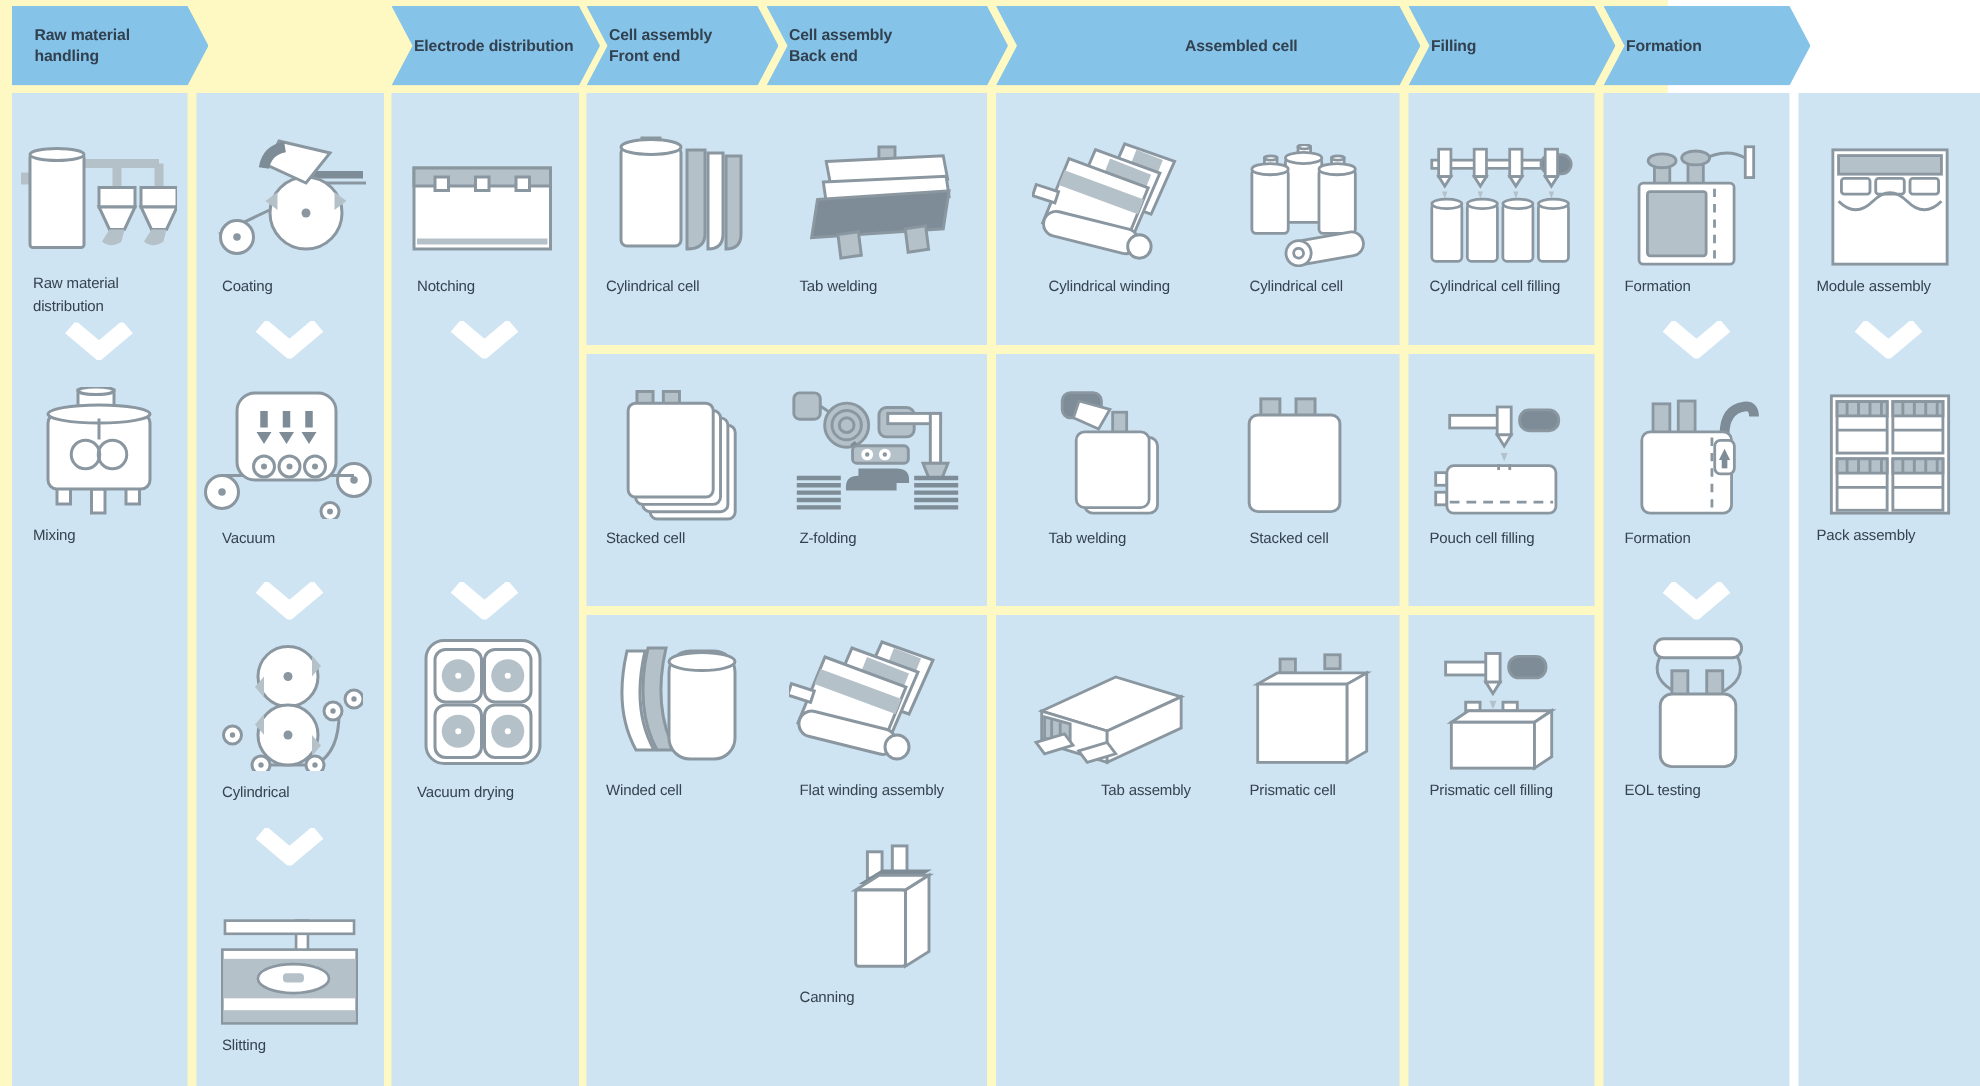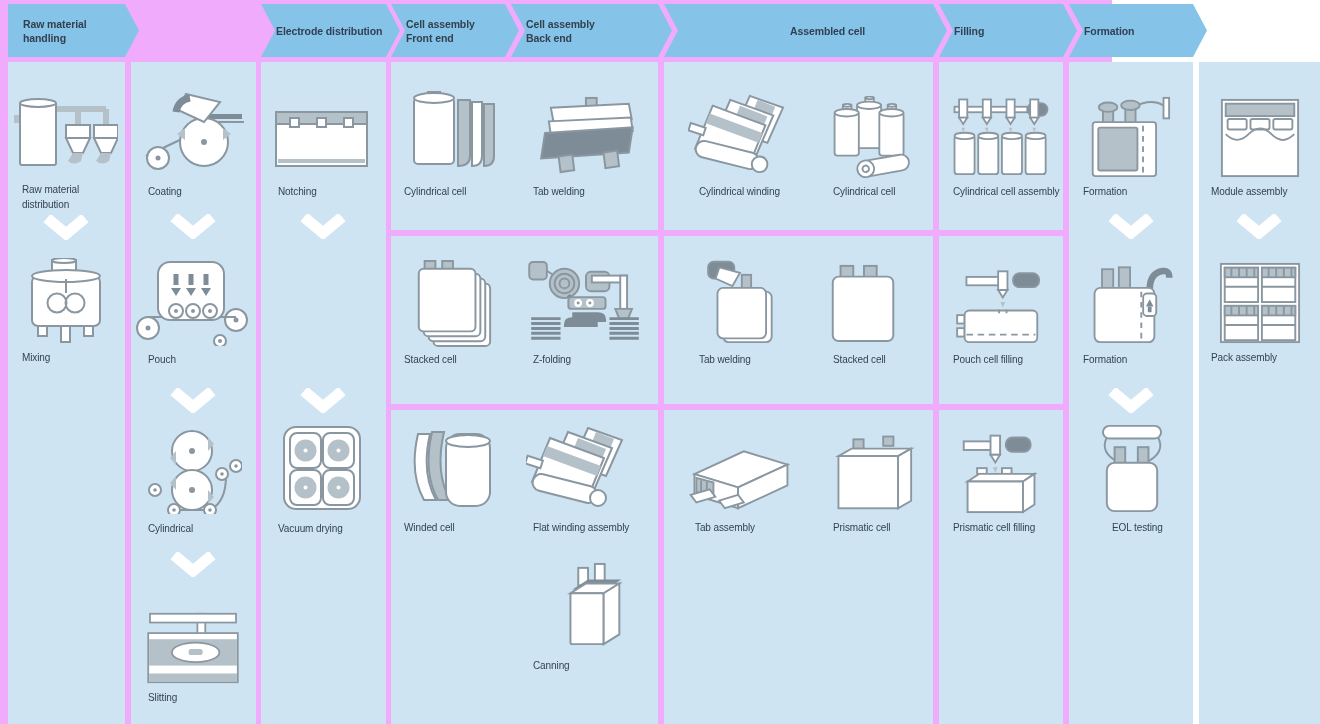--- a/index.html
+++ b/index.html
@@ -1,18 +1,18 @@
 <!DOCTYPE html>
 <html><head>
 <meta charset="utf-8">
 <style>
   *{box-sizing:border-box}
   html,body{margin:0;padding:0}
   body{width:1320px;height:724px;overflow:hidden;background:#fff;font-family:"Liberation Sans",sans-serif}
-  #board{position:relative;width:1112px;height:724px;background:#f0abfc}
+  #board{position:relative;width:1112px;height:724px;background:#fef9c3}
   .hband{position:absolute;top:4px;height:53px;background:#86C3E9}
   .hband.first{clip-path:polygon(0 0,calc(100% - 14px) 0,100% 50%,calc(100% - 14px) 100%,0 100%)}
   .hband.mid{clip-path:polygon(0 0,calc(100% - 14px) 0,100% 50%,calc(100% - 14px) 100%,0 100%,14px 50%)}
   .hband.last{clip-path:polygon(0 0,100% 0,100% 100%,0 100%,14px 50%)}
   .htxt{position:absolute;left:15px;top:50%;transform:translateY(-50%);font-size:10.5px;font-weight:700;color:#31414F;letter-spacing:-.1px;line-height:1.35;white-space:nowrap}
   .htxt span{display:block}
   .hband.assembled .htxt{left:126px}
   .panel{position:absolute;background:#CEE4F2}
   .ic{position:absolute;line-height:0}
   .lbl{position:absolute;font-size:10px;font-weight:400;color:#35434F;letter-spacing:-.1px;line-height:1.5;white-space:nowrap}
@@ -158,21 +158,21 @@
       <polygon class="fd" points="50,30 60,30 55,38"></polygon>
       <polygon class="fd" points="65,30 75,30 70,38"></polygon>
       <circle class="s" cx="40" cy="53" r="7"></circle>
         <circle class="dot" cx="40" cy="53" r="2"></circle>
       <circle class="s" cx="57" cy="53" r="7"></circle>
         <circle class="dot" cx="57" cy="53" r="2"></circle>
       <circle class="s" cx="74" cy="53" r="7"></circle>
         <circle class="dot" cx="74" cy="53" r="2"></circle>
     </svg>
   </div>
-  <div class="lbl" style="left:148px;top:352px">Pouch</div>
+  <div class="lbl" style="left:148px;top:352px">Vacuum</div>
   <svg class="chev" style="left:170px;top:388px" width="46" height="25" viewBox="0 0 46 25">
       <polyline points="4,3 23,19 42,3" fill="none" stroke="#fff" stroke-width="11"></polyline>
     </svg>
   <div class="ic" style="left:148px;top:428px">
     <svg width="94" height="86" viewBox="0 0 94 86">
       <path class="ln" d="M26 82 H62 M62 82 Q78 74 78 48"></path>
       <circle class="s" cx="44" cy="23" r="20"></circle>
         <circle class="dot" cx="44" cy="23" r="3"></circle>
       <circle class="s" cx="44" cy="62" r="20"></circle>
         <circle class="dot" cx="44" cy="62" r="3"></circle>
@@ -398,21 +398,21 @@
     <svg width="112" height="74" viewBox="0 0 112 78">
       <polygon class="s" points="8,38 60,14 106,28 54,52"></polygon>
       <polygon class="s" points="8,38 54,52 54,74 8,60"></polygon>
       <polygon class="s" points="54,52 106,28 106,50 54,74"></polygon>
       <polygon class="sg" points="10,42 28,47 28,62 10,57"></polygon>
       <path class="ln" d="M15 44.5 v15 M21 46 v15"></path>
       <polygon class="s" points="4,60 24,54 30,62 10,68"></polygon>
       <polygon class="s" points="34,66 54,60 60,68 40,74"></polygon>
     </svg>
   </div>
-  <div class="lbl" style="left:695px;top:520px">Tab assembly</div>
+  <div class="lbl" style="left:734px;top:520px">Tab assembly</div>
   <div class="ic" style="left:826px;top:430px">
     <svg width="92" height="82" viewBox="0 0 92 88">
       <rect class="sg" x="26" y="10" width="11" height="10"></rect>
       <rect class="sg" x="58" y="7" width="11" height="10"></rect>
       <polygon class="s" points="10,28 74,28 88,20 24,20"></polygon>
       <rect class="s" x="10" y="28" width="64" height="56"></rect>
       <polygon class="s" points="74,28 88,20 88,76 74,84"></polygon>
     </svg>
   </div>
   <div class="lbl" style="left:833px;top:520px">Prismatic cell</div>
@@ -436,21 +436,21 @@
       <rect class="s" x="0" y="46" width="22" height="42" rx="3"></rect>
         <ellipse class="s" cx="11" cy="46" rx="11" ry="3.5"></ellipse>
       <rect class="s" x="26" y="46" width="22" height="42" rx="3"></rect>
         <ellipse class="s" cx="37" cy="46" rx="11" ry="3.5"></ellipse>
       <rect class="s" x="52" y="46" width="22" height="42" rx="3"></rect>
         <ellipse class="s" cx="63" cy="46" rx="11" ry="3.5"></ellipse>
       <rect class="s" x="78" y="46" width="22" height="42" rx="3"></rect>
         <ellipse class="s" cx="89" cy="46" rx="11" ry="3.5"></ellipse>
     </svg>
   </div>
-  <div class="lbl" style="left:953px;top:184px">Cylindrical cell assembly</div>
+  <div class="lbl" style="left:953px;top:184px">Cylindrical cell filling</div>
   <div class="ic" style="left:950px;top:262px">
     <svg width="100" height="82" viewBox="0 0 100 88">
       <rect class="s" x="14" y="16" width="38" height="9"></rect>
       <rect class="s" x="48" y="10" width="10" height="20"></rect>
       <polygon class="s" points="48,30 58,30 53,38"></polygon>
       <rect class="sd" x="64" y="12" width="28" height="15" rx="7"></rect>
       <polygon class="fg" points="50.5,43 55.5,43 53,49"></polygon>
       <rect class="s" x="4" y="57" width="8" height="9"></rect>
       <rect class="s" x="4" y="71" width="8" height="9"></rect>
       <rect class="s" x="12" y="52" width="78" height="34" rx="5"></rect>
@@ -510,21 +510,21 @@
     </svg>
   <div class="ic" style="left:1090px;top:422px">
     <svg width="85" height="92" viewBox="0 0 85 95">
       <path class="ln" d="M16 16 q-8 16 13 26 M69 16 q8 16 -13 26"></path>
       <rect class="s" x="12" y="4" width="60" height="13" rx="6.5"></rect>
       <rect class="sg" x="24" y="26" width="11" height="17"></rect>
       <rect class="sg" x="48" y="26" width="11" height="17"></rect>
       <rect class="s" x="16" y="42" width="52" height="50" rx="8"></rect>
     </svg>
   </div>
-  <div class="lbl" style="left:1112px;top:520px">EOL testing</div>
+  <div class="lbl" style="left:1083px;top:520px">EOL testing</div>
 
   <div class="ic" style="left:1214px;top:98px">
     <svg width="92" height="80" viewBox="0 0 92 84">
       <rect class="s" x="6" y="2" width="80" height="80"></rect>
       <rect class="sg" x="10" y="6" width="72" height="13"></rect>
       <rect class="s" x="12" y="22" width="20" height="11" rx="2"></rect>
       <rect class="s" x="36" y="22" width="20" height="11" rx="2"></rect>
       <rect class="s" x="60" y="22" width="20" height="11" rx="2"></rect>
       <path class="ln" d="M10 38 c8 8 16 8 24 0 c8 -8 16 -8 24 0 c8 8 16 8 24 0"></path>
     </svg>

